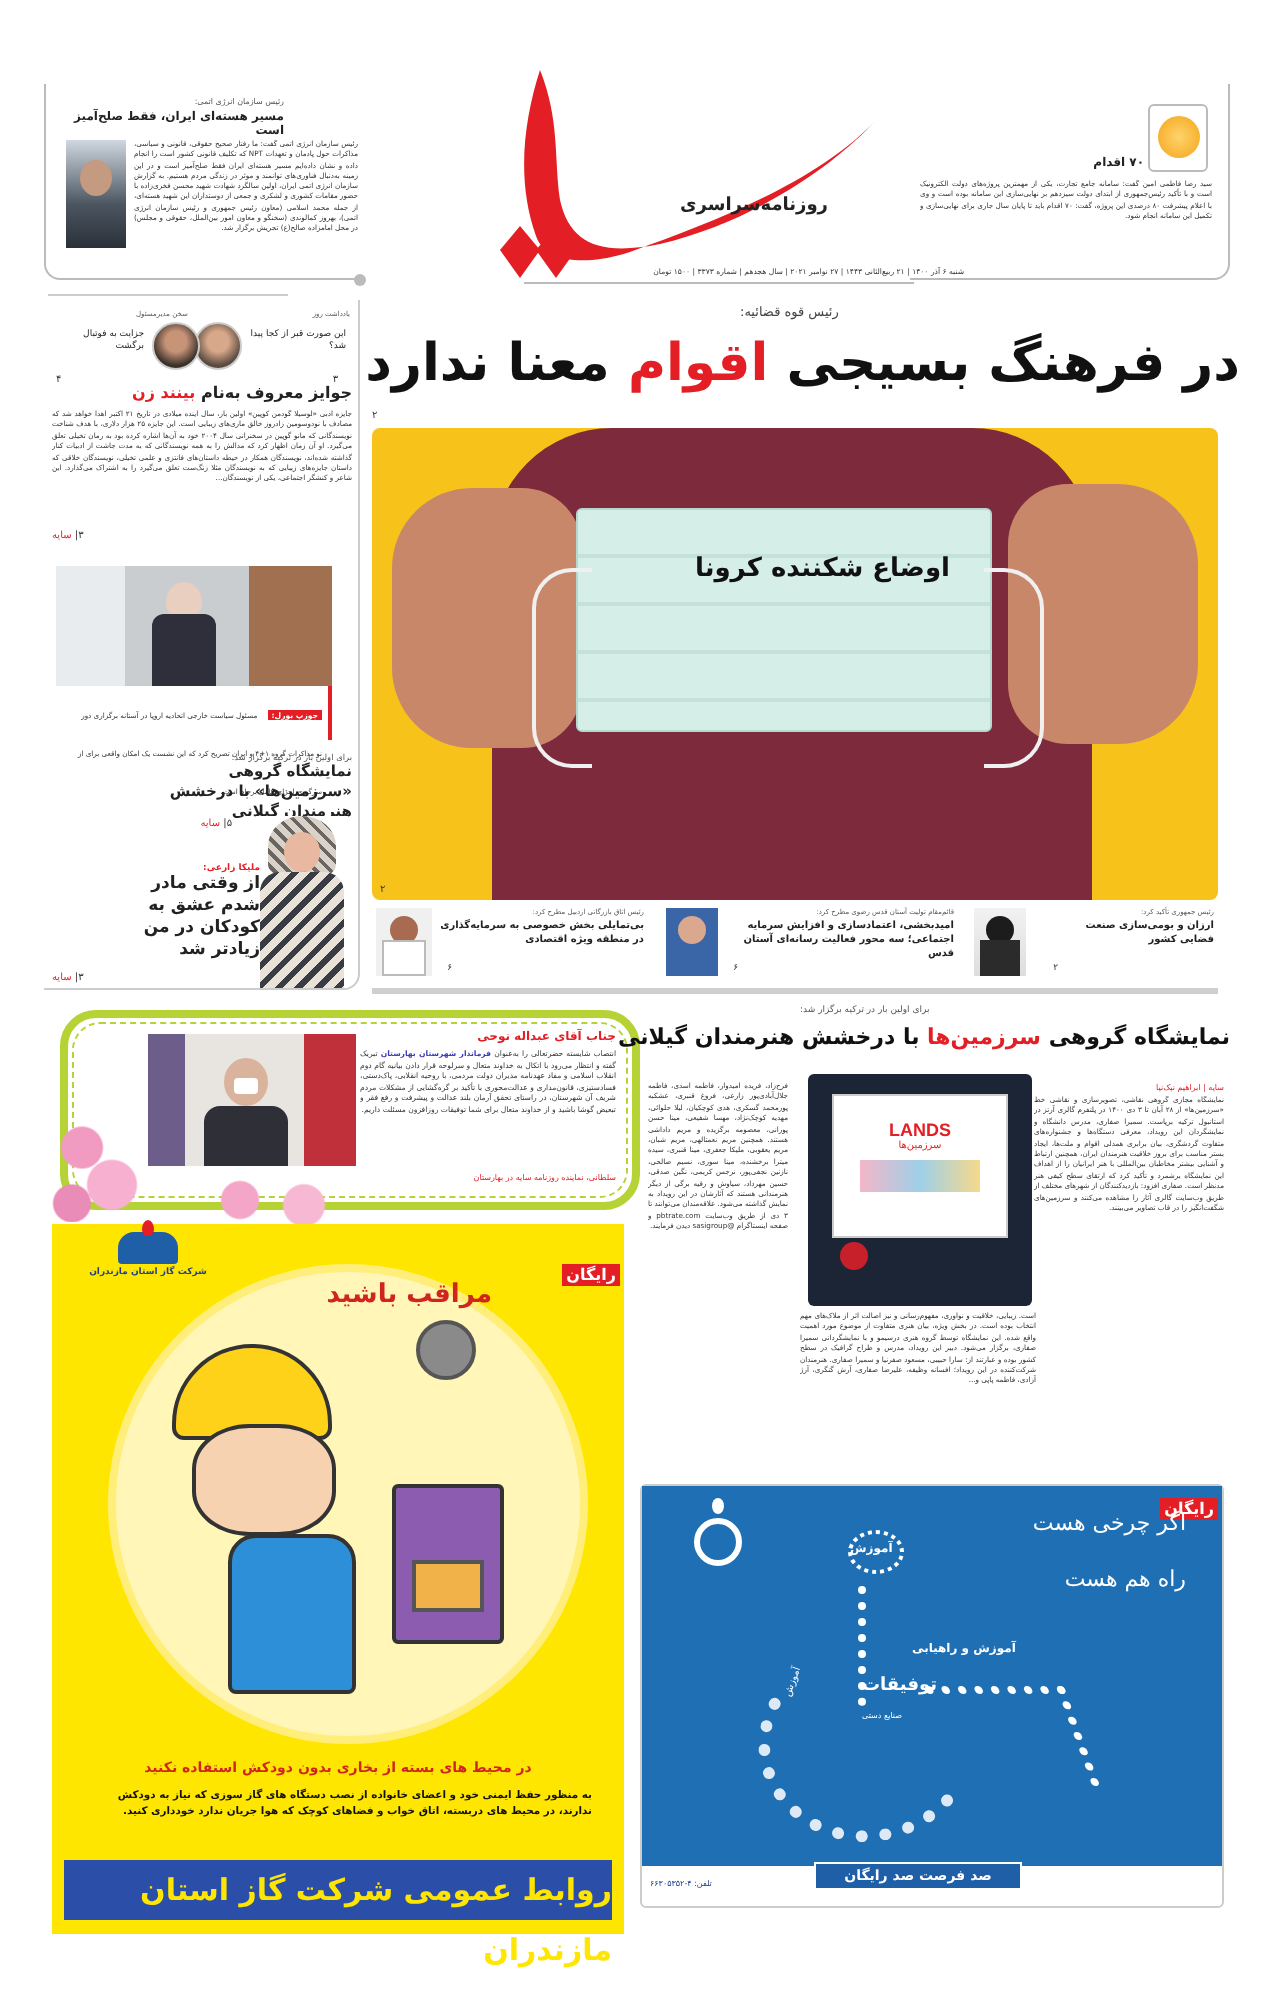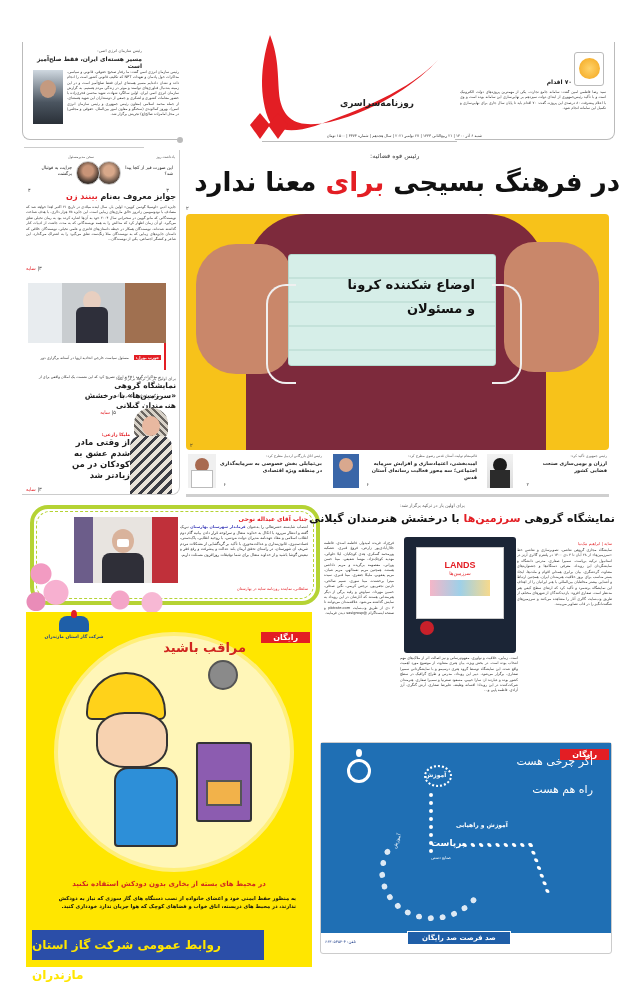--- a/index.html
+++ b/index.html
@@ -9,21 +9,21 @@
 .kicker{font-size:5px;color:#555}
 .red{color:#e31e24}
 .pageno{font-size:6px;color:#333}
 .frame{border:1px solid #bbb;border-radius:8px}
 
 .logo{font-family:"DejaVu Serif",serif;color:#e31e24;font-weight:bold}
 .photo{background:#888;overflow:hidden}
 .mask-card{background:#d9efe9;border:1px solid #b5d9cf}
 .yellow{background:#ffe600}
 .blue{background:#1f6fb4}
-.badge{background:#e31e24;color:#fff;font-size:8px;font-weight:bold;padding:1px 12px}
+.badge{background:#e31e24;color:#fff;font-size:8px;font-weight:bold;padding:1px 2px}
 </style>
 </head>
 <body>
 
 <div class="abs" style="left:0;top:0;width:547px;height:150px">
 
   <div class="abs frame" style="left:22px;top:42px;width:160px;height:98px;border-top:none;border-right:none;border-radius:0 0 0 8px">
     <div class="abs kicker" style="right:40px;top:6px;font-size:4px">رئیس سازمان انرژی اتمی:</div>
     <div class="abs" style="right:40px;top:13px;font-size:6px;font-weight:bold;width:120px;text-align:right">مسیر هسته‌ای ایران، فقط صلح‌آمیز است</div>
     <div class="abs photo" style="left:10px;top:28px;width:30px;height:54px;background:linear-gradient(#cfd8e0,#4b5560 60%,#2a3038)">
@@ -100,32 +100,31 @@
 </div>
 <div class="abs" style="left:26px;top:432px;width:104px;height:60px">
   <div class="red" style="font-size:4.5px;text-align:right;font-weight:bold">ملیکا زارعی:</div>
   <div style="font-size:8.5px;font-weight:bold;line-height:11px;text-align:right;width:70px;margin-left:auto">از وقتی مادر شدم عشق به کودکان در من زیادتر شد</div>
   <div class="pageno" style="text-align:left;font-size:5px;position:absolute;left:0;bottom:0"><span>۳</span>| <span class="red">سایه</span></div>
 </div>
 
 <div class="abs" style="left:370px;top:152px;font-size:6.5px;color:#444">رئیس قوه قضائیه:</div>
 <div class="abs" style="left:200px;top:165px;width:420px;text-align:center;font-size:26px;font-weight:bold;line-height:34px;color:#111;white-space:nowrap">
   <span>در فرهنگ بسیجی</span>
-  <span class="red">برای</span>
+  <span class="red">اقوام</span>
   <span>معنا ندارد</span>
 </div>
 <div class="abs pageno" style="left:186px;top:205px;font-size:5px">۲</div>
 
 <div class="abs" style="left:186px;top:214px;width:423px;height:236px;border-radius:4px;overflow:hidden;background:#f7c21a">
   <div style="position:absolute;left:60px;top:0;width:300px;height:236px;background:#7d2a3c;border-radius:60px 60px 0 0"></div>
   <div style="position:absolute;left:10px;top:30px;width:95px;height:130px;background:#c9876a;border-radius:40px 30px 30px 40px"></div>
   <div style="position:absolute;right:10px;top:28px;width:95px;height:130px;background:#c9876a;border-radius:30px 40px 40px 30px"></div>
   <div class="mask-card" style="position:absolute;left:102px;top:40px;width:208px;height:112px;border-radius:3px;padding:18px 20px 0 0;text-align:right;background:repeating-linear-gradient(180deg,#d6eee8 0 22px,#c4e2da 22px 24px)">
     <div style="font-size:13px;font-weight:bold;line-height:24px;color:#111">اوضاع شکننده کرونا</div>
-    <div style="font-size:13px;font-weight:bold;line-height:24px;color:#111">و مسئولان</div>
   </div>
   <div style="position:absolute;left:80px;top:70px;width:30px;height:100px;border:2px solid #f0f0f0;border-right:none;border-radius:20px 0 0 20px"></div>
   <div style="position:absolute;left:306px;top:70px;width:30px;height:100px;border:2px solid #f0f0f0;border-left:none;border-radius:0 20px 20px 0"></div>
   <div class="abs pageno" style="left:4px;bottom:2px;color:#333;font-size:5px">۲</div>
 </div>
 
 <div class="abs" style="left:186px;top:452px;width:423px;height:40px">
   <div class="abs" style="right:0;top:0;width:125px;height:38px">
     <div class="abs photo" style="right:96px;top:2px;width:26px;height:34px;background:linear-gradient(#f2f2f2,#ddd);">
       <div style="position:absolute;left:6px;top:4px;width:14px;height:14px;border-radius:50%;background:#1c1c1c"></div>
@@ -186,21 +185,21 @@
 
   <div class="abs" style="left:60px;top:60px;width:80px;height:48px;background:#ffd21a;border-radius:40px 40px 6px 6px;border:2px solid #333"></div>
   <div class="abs" style="left:70px;top:100px;width:72px;height:56px;background:#f7d2b0;border-radius:40%;border:2px solid #333"></div>
   <div class="abs" style="left:88px;top:155px;width:64px;height:80px;background:#2d8fd8;border-radius:14px 14px 4px 4px;border:2px solid #333"></div>
   <div class="abs" style="left:170px;top:130px;width:56px;height:80px;background:#8c5cb0;border:2px solid #333;border-radius:3px">
     <div style="position:absolute;left:8px;top:36px;width:36px;height:26px;background:#f2b24a;border:2px solid #555"></div>
   </div>
   <div class="abs" style="left:182px;top:48px;width:30px;height:30px;border-radius:50%;background:#8a8a8a;border:2px solid #555"></div>
   <div class="abs" style="left:8px;top:268px;width:270px;text-align:center;font-size:7px;font-weight:bold;color:#d0251f">در محیط های بسته از بخاری بدون دودکش استفاده نکنید</div>
   <div class="abs" style="left:20px;top:282px;width:250px;text-align:right;font-size:5.2px;line-height:8px;font-weight:bold;color:#111">به منظور حفظ ایمنی خود و اعضای خانواده از نصب دستگاه های گاز سوزی که نیاز به دودکش ندارند، در محیط های دربسته، اتاق خواب و فضاهای کوچک که هوا جریان ندارد خودداری کنید.</div>
-  <div class="abs" style="left:6px;top:318px;width:232px;height:30px;background:#2b4ea8;color:#ffe600;font-size:12px;font-weight:bold;text-align:left;line-height:30px">روابط عمومی شرکت گاز استان مازندران</div>
+  <div class="abs" style="left:6px;top:318px;width:274px;height:30px;background:#2b4ea8;color:#ffe600;font-size:15px;font-weight:bold;text-align:right;line-height:30px">روابط عمومی شرکت گاز استان مازندران</div>
 </div>
 
 <div class="abs kicker" style="left:400px;top:503px;font-size:4.5px">برای اولین بار در ترکیه برگزار شد:</div>
 <div class="abs" style="left:325px;top:512px;width:290px;text-align:center;font-size:11px;font-weight:bold;color:#111;white-space:nowrap">
   <span>نمایشگاه گروهی</span>
   <span class="red">سرزمین‌ها</span>
   <span>با درخشش هنرمندان گیلانی</span>
 </div>
 <div class="abs red" style="right:25px;top:541px;font-size:4px">سایه | ابراهیم نیک‌نیا</div>
 <div class="abs small" style="right:25px;top:548px;width:95px;height:116px;overflow:hidden;font-size:3.6px;line-height:5.4px">نمایشگاه مجازی گروهی نقاشی، تصویرسازی و نقاشی خط «سرزمین‌ها» از ۲۸ آبان تا ۳ دی ۱۴۰۰ در پلتفرم گالری آرتز در استانبول ترکیه برپاست. سمیرا صفاری، مدرس دانشگاه و نمایشگردان این رویداد، معرفی دستگاه‌ها و جشنواره‌های متفاوت گردشگری، بیان برابری همدلی اقوام و ملت‌ها، ایجاد بستر مناسب برای بروز خلاقیت هنرمندان ایران، همچنین ارتباط و آشنایی بیشتر مخاطبان بین‌المللی با هنر ایرانیان را از اهداف این نمایشگاه برشمرد و تأکید کرد که ارتقای سطح کیفی هنر مدنظر است. صفاری افزود: بازدیدکنندگان از شهرهای مختلف از طریق وب‌سایت گالری آثار را مشاهده می‌کنند و سرزمین‌های شگفت‌انگیز را در قاب تصاویر می‌بینند.</div>
@@ -221,21 +220,21 @@
   <div class="abs" style="right:18px;top:12px;font-size:11px;color:#fff;text-align:center">اگر چرخی هست</div>
   <div class="abs" style="right:18px;top:40px;font-size:11px;color:#fff;text-align:right">راه هم هست</div>
   <div class="abs" style="left:20px;top:6px;width:36px;height:40px">
     <div style="margin:0 auto;width:6px;height:8px;border-radius:50%;background:#fff"></div>
     <div style="margin:2px auto 0;width:24px;height:24px;border-radius:50%;border:3px solid #fff"></div>
   </div>
 
   <div class="abs" style="left:103px;top:22px;width:28px;height:22px;border-radius:50%;border:2px dotted #fff"></div>
   <div class="abs" style="left:104px;top:28px;font-size:6px;color:#fff;font-weight:bold">آموزش</div>
   <div class="abs" style="left:135px;top:78px;font-size:6px;color:#fff;font-weight:bold">آموزش و راهیابی</div>
-  <div class="abs" style="left:110px;top:95px;font-size:9px;color:#fff;font-weight:bold">برپاست</div>
+  <div class="abs" style="left:110px;top:95px;font-size:9px;color:#fff;font-weight:bold">توفیقات</div>
   <div class="abs" style="left:110px;top:112px;font-size:4px;color:#fff">صنایع دستی</div>
   <div class="abs" style="left:58px;top:78px;width:110px;height:100px;border-radius:50%;border:6px dotted rgba(255,255,255,.85);border-top-color:transparent;border-right-color:transparent;transform:rotate(-10deg)"></div>
   <div class="abs" style="left:108px;top:50px;width:16px;height:60px;border-left:4px dotted #fff"></div>
   <div class="abs" style="left:150px;top:100px;width:70px;height:50px;border-top:4px dotted #fff;border-right:4px dotted #fff;transform:skewX(20deg)"></div>
   <div class="abs" style="left:68px;top:95px;font-size:5px;color:#fff;transform:rotate(-70deg)">آموزش</div>
   <div class="abs" style="left:86px;top:188px;width:104px;height:14px;background:#1f5fa8;border:1px solid #fff;color:#fff;font-size:7px;font-weight:bold;text-align:center;line-height:13px">صد فرصت صد رایگان</div>
   <div class="abs" style="left:4px;top:196px;font-size:4px;color:#1f3f8a">تلفن: ۴-۶۶۳۰۵۳۵۲</div>
 </div>
 
 </body></html>

